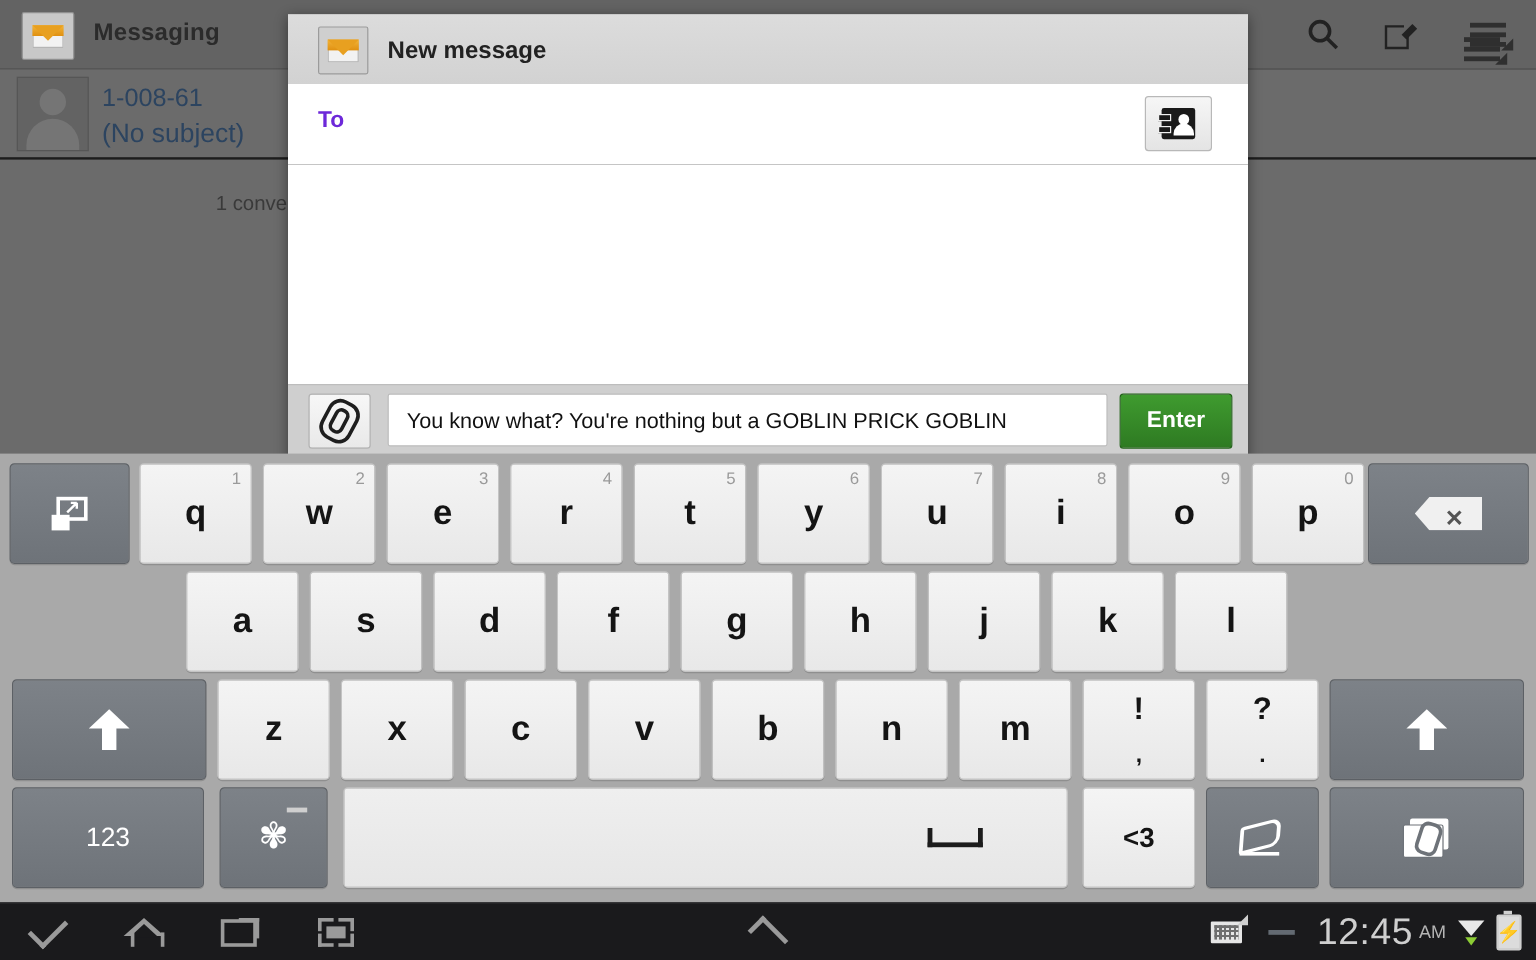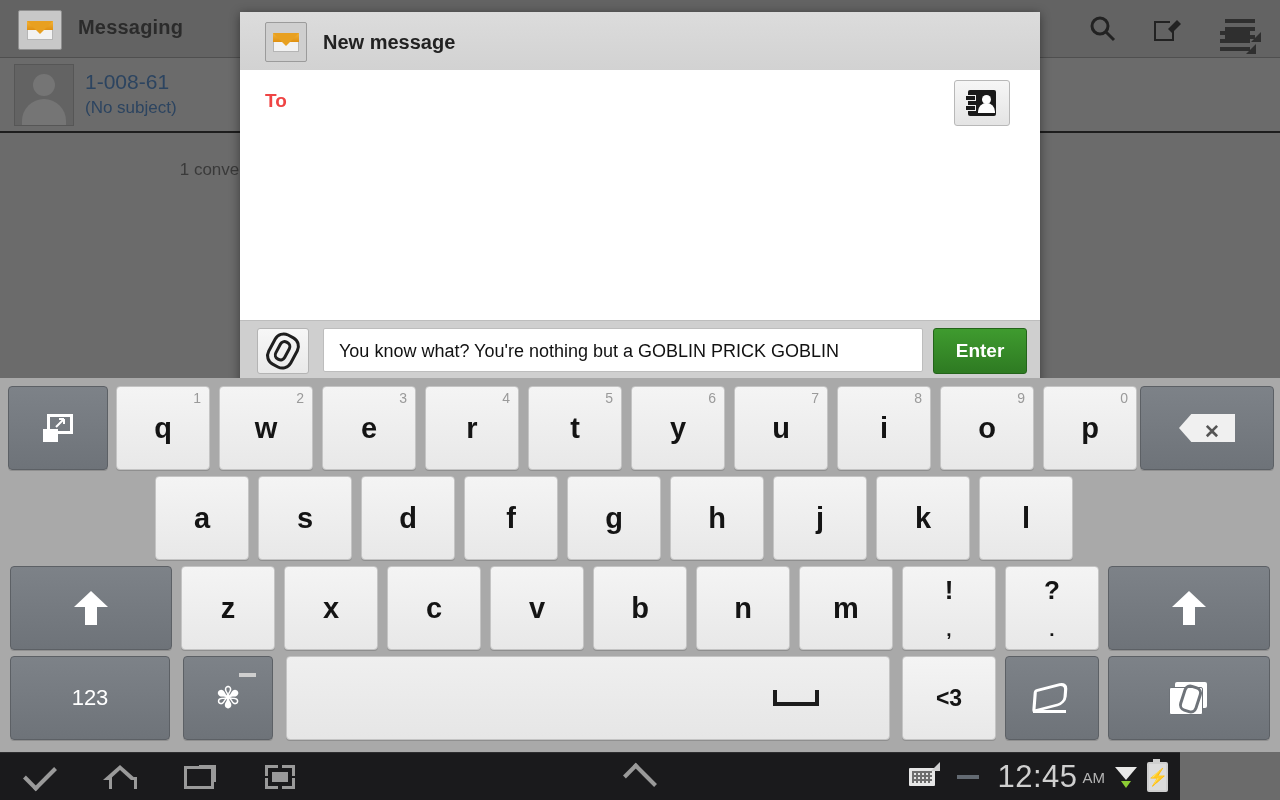--- a/index.html
+++ b/index.html
@@ -89,21 +89,21 @@
     width: 44px; height: 26px;
     border-radius: 22px 22px 0 0;
     background: #757575;
   }
   #bg-convo-name {
     position: absolute; left: 85px; top: 12px;
     font-size: 21px; color: #2c4460; font-weight: normal;
   }
   #bg-convo-sub {
     position: absolute; left: 85px; top: 40px;
-    font-size: 17px; color: #2c4460;
+    font-size: 22px; color: #2c4460;
   }
   #bg-divider {
     position: absolute; left: 0; top: 131px;
     width: 1280px; height: 2px; background: #1d1d1d;
   }
   #bg-count {
     position: absolute; left: 0; top: 160px;
     width: 470px; text-align: center;
     font-size: 17px; color: #3a3a3a;
   }
@@ -165,21 +165,21 @@
     background: #ffffff;
   }
   #to-row {
     position: absolute; left: 0; top: 0;
     width: 800px; height: 67px;
     background: #fff;
     border-bottom: 3px solid #0d0d0d;
   }
   #to-label {
     position: absolute; left: 25px; top: 20px;
-    font-size: 19px; color: #ef4444; font-weight: bold;
+    font-size: 19px; color: #6d28d9; font-weight: bold;
   }
   #to-input {
     position: absolute; left: 72px; top: 13px;
     width: 628px; height: 38px;
     background: #fff;
     border: 1px solid #c2c2c2;
     border-radius: 3px;
     box-shadow: inset 0 1px 2px rgba(0,0,0,.08);
     font-size: 18px; color: #a0a0a0;
     padding: 0 12px;
@@ -388,21 +388,21 @@
   .ico-paperclip:after {
     content: ""; position: absolute;
     left: 4px; top: 4px; width: 7px; height: 16px;
     border: 3px solid #1e1e1e;
     border-radius: 6px;
   }
 
   
   #navbar {
     position: absolute; left: 0; top: 752px;
-    width: 1180px; height: 48px;
+    width: 1280px; height: 48px;
     background: #1a1a1c;
     border-top: 1px solid #2d2d2f;
   }
   .navbtn {
     position: absolute; top: 0; height: 48px;
     display: flex; align-items: center; justify-content: center;
   }
   #nav-back { left: 8px; width: 64px; }
   #nav-home { left: 88px; width: 64px; }
   #nav-recents { left: 168px; width: 64px; }

